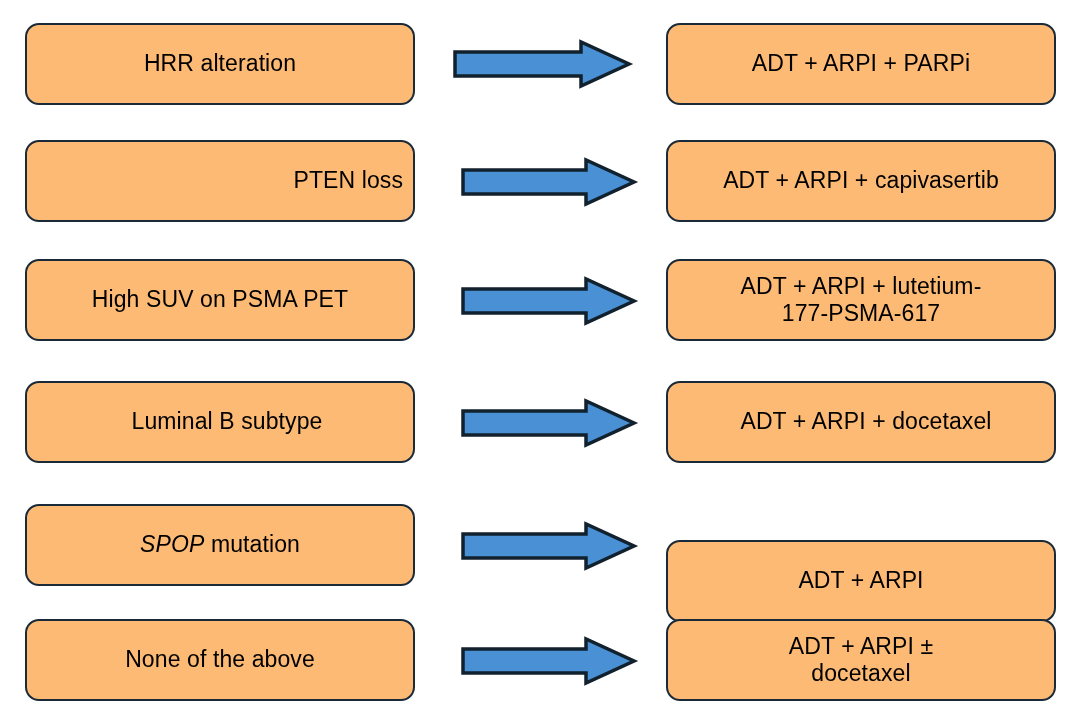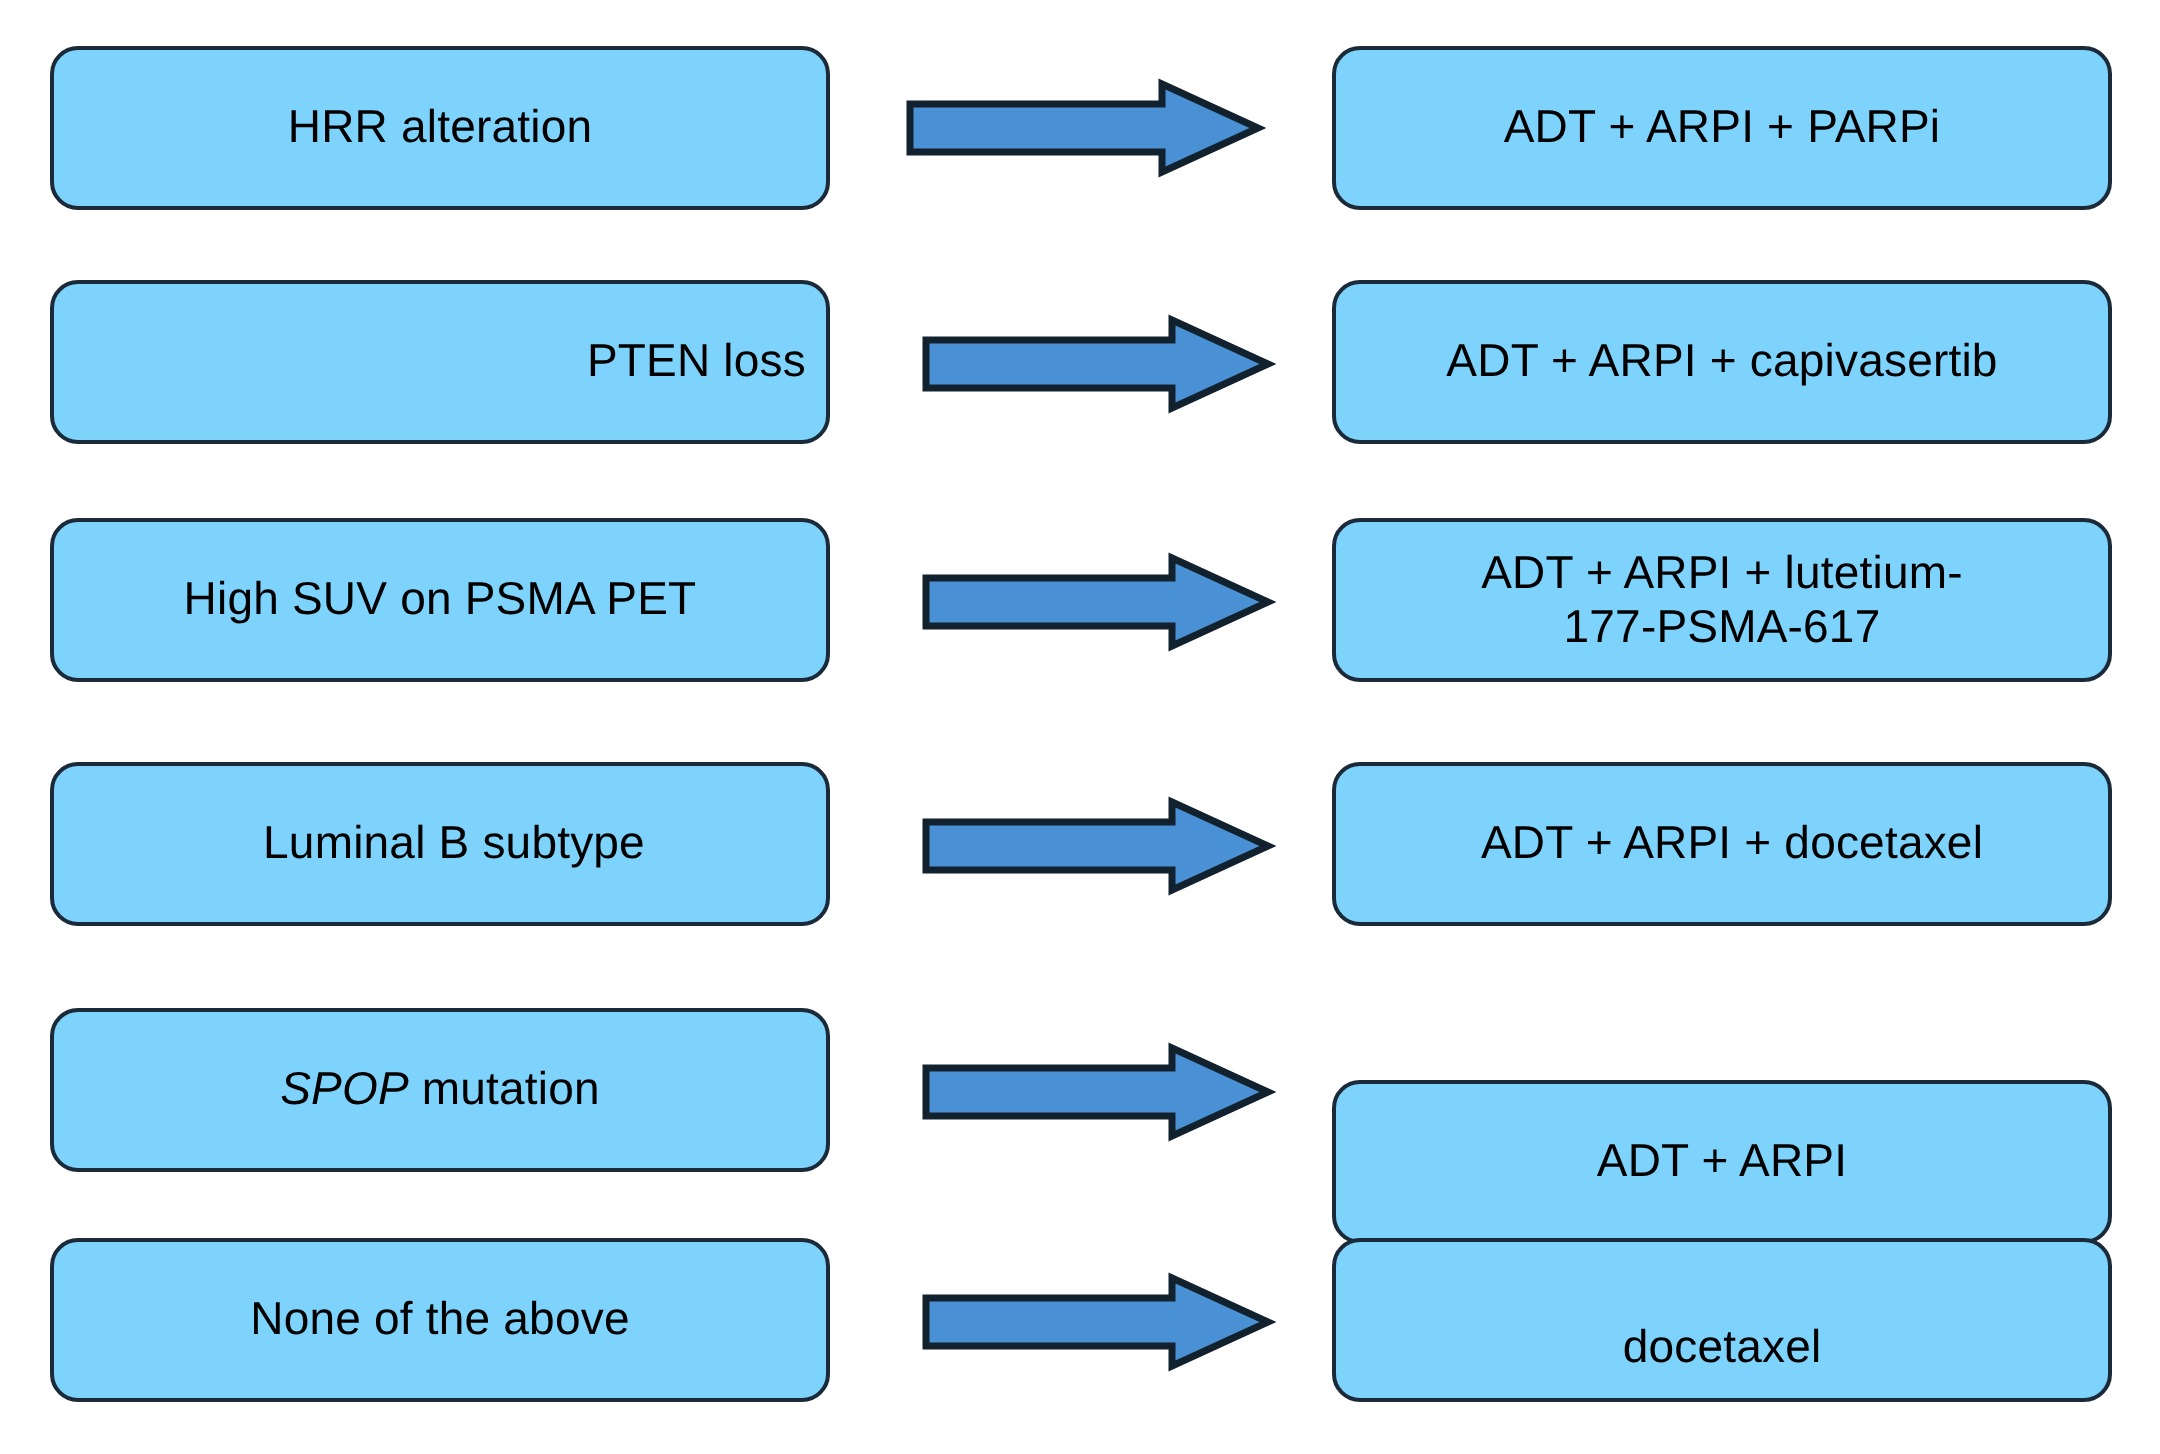--- a/index.html
+++ b/index.html
@@ -23,21 +23,21 @@
 
   .row {
     position: absolute;
     left: 0;
     width: 1080px;
   }
 
   .box {
     position: absolute;
     box-sizing: border-box;
-    background: #7dd3fc;
+    background: #fdba74;
     border: 2.5px solid #1b2a38;
     border-radius: 14px;
     display: flex;
     align-items: center;
     justify-content: center;
     text-align: center;
     color: #000000;
     font-size: 23px;
     line-height: 1.18;
     padding: 2px 10px;
@@ -154,19 +154,19 @@
     <div class="box box-left" style="top:619px; height:82px;">
       <span class="label">None of the above</span>
     </div>
     <span class="arrow-wrap" style="left:461px; top:637px;">
       <svg width="175" height="48" viewBox="0 0 175 48" aria-hidden="true">
         <polygon points="2,12 125,12 125,2 173,24 125,46 125,36 2,36" fill="#4a90d4" stroke="#12212e" stroke-width="3.5" stroke-linejoin="miter"></polygon>
       </svg>
     </span>
     <div class="box box-right" style="top:619px; height:82px;">
       <span class="label">
-        <br>
+        <span>ADT + ARPI ±</span><br>
         <span>docetaxel</span>
       </span>
     </div>
   </div>
 
 </div>
 
 </body></html>

